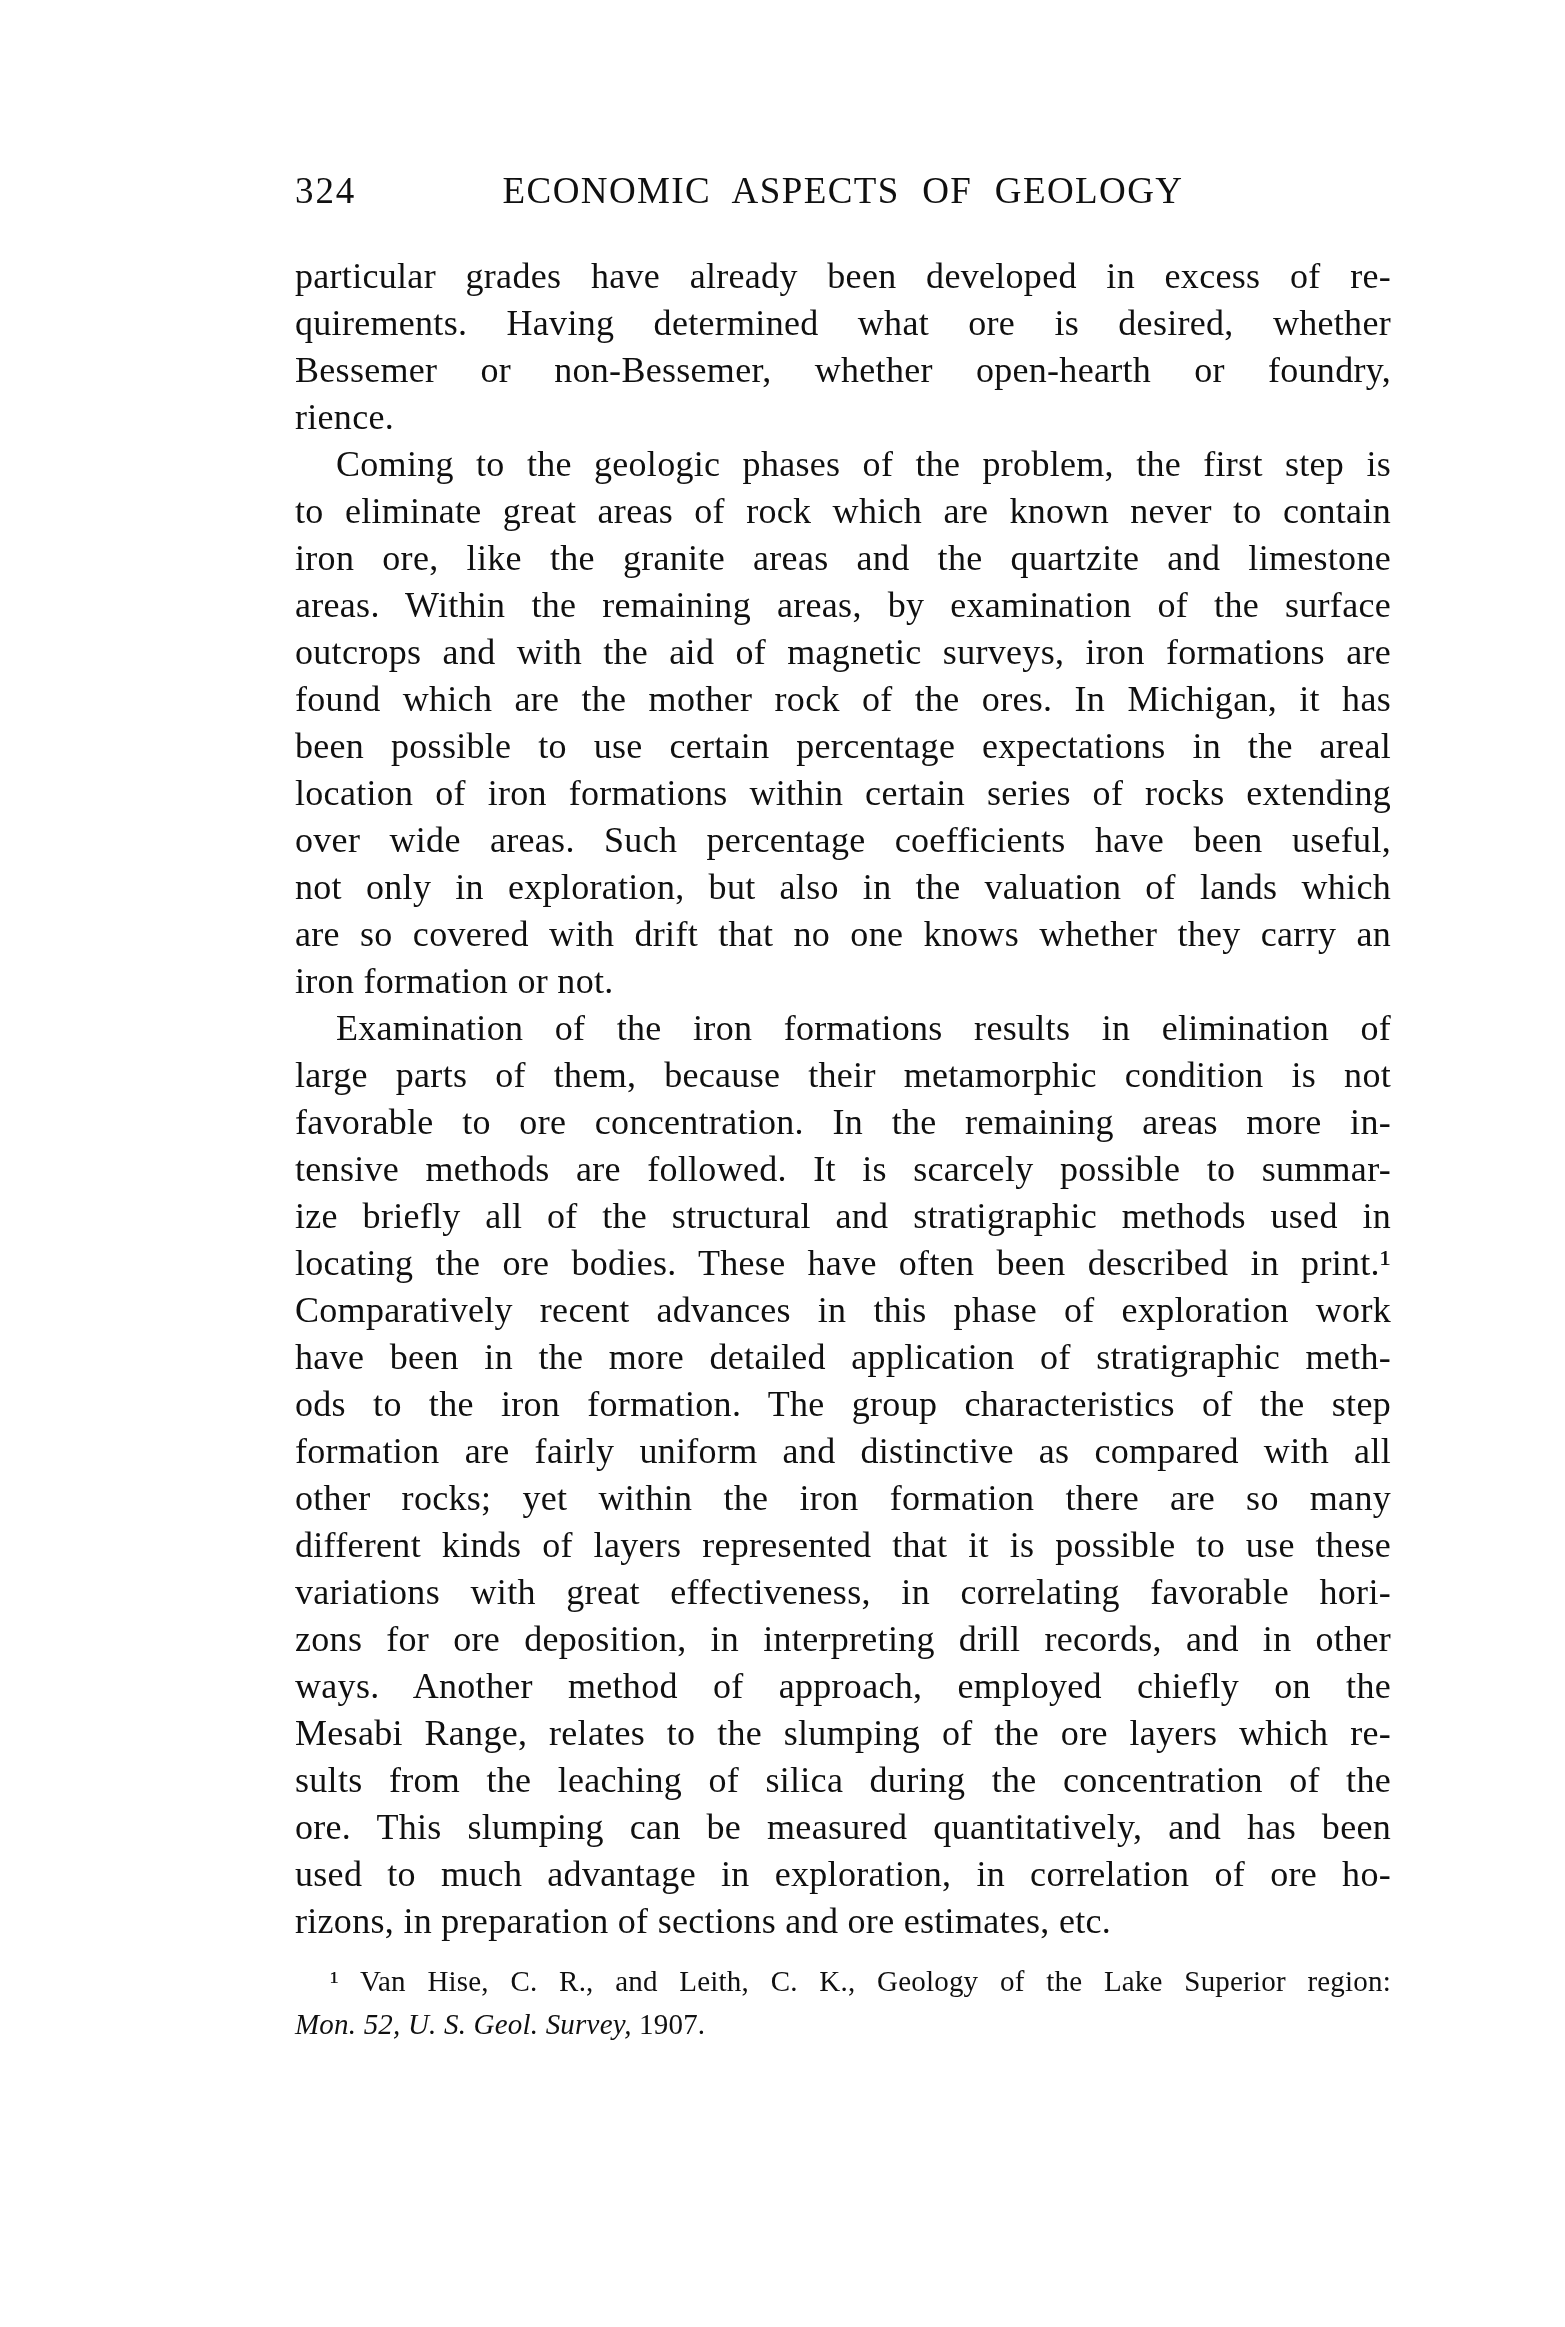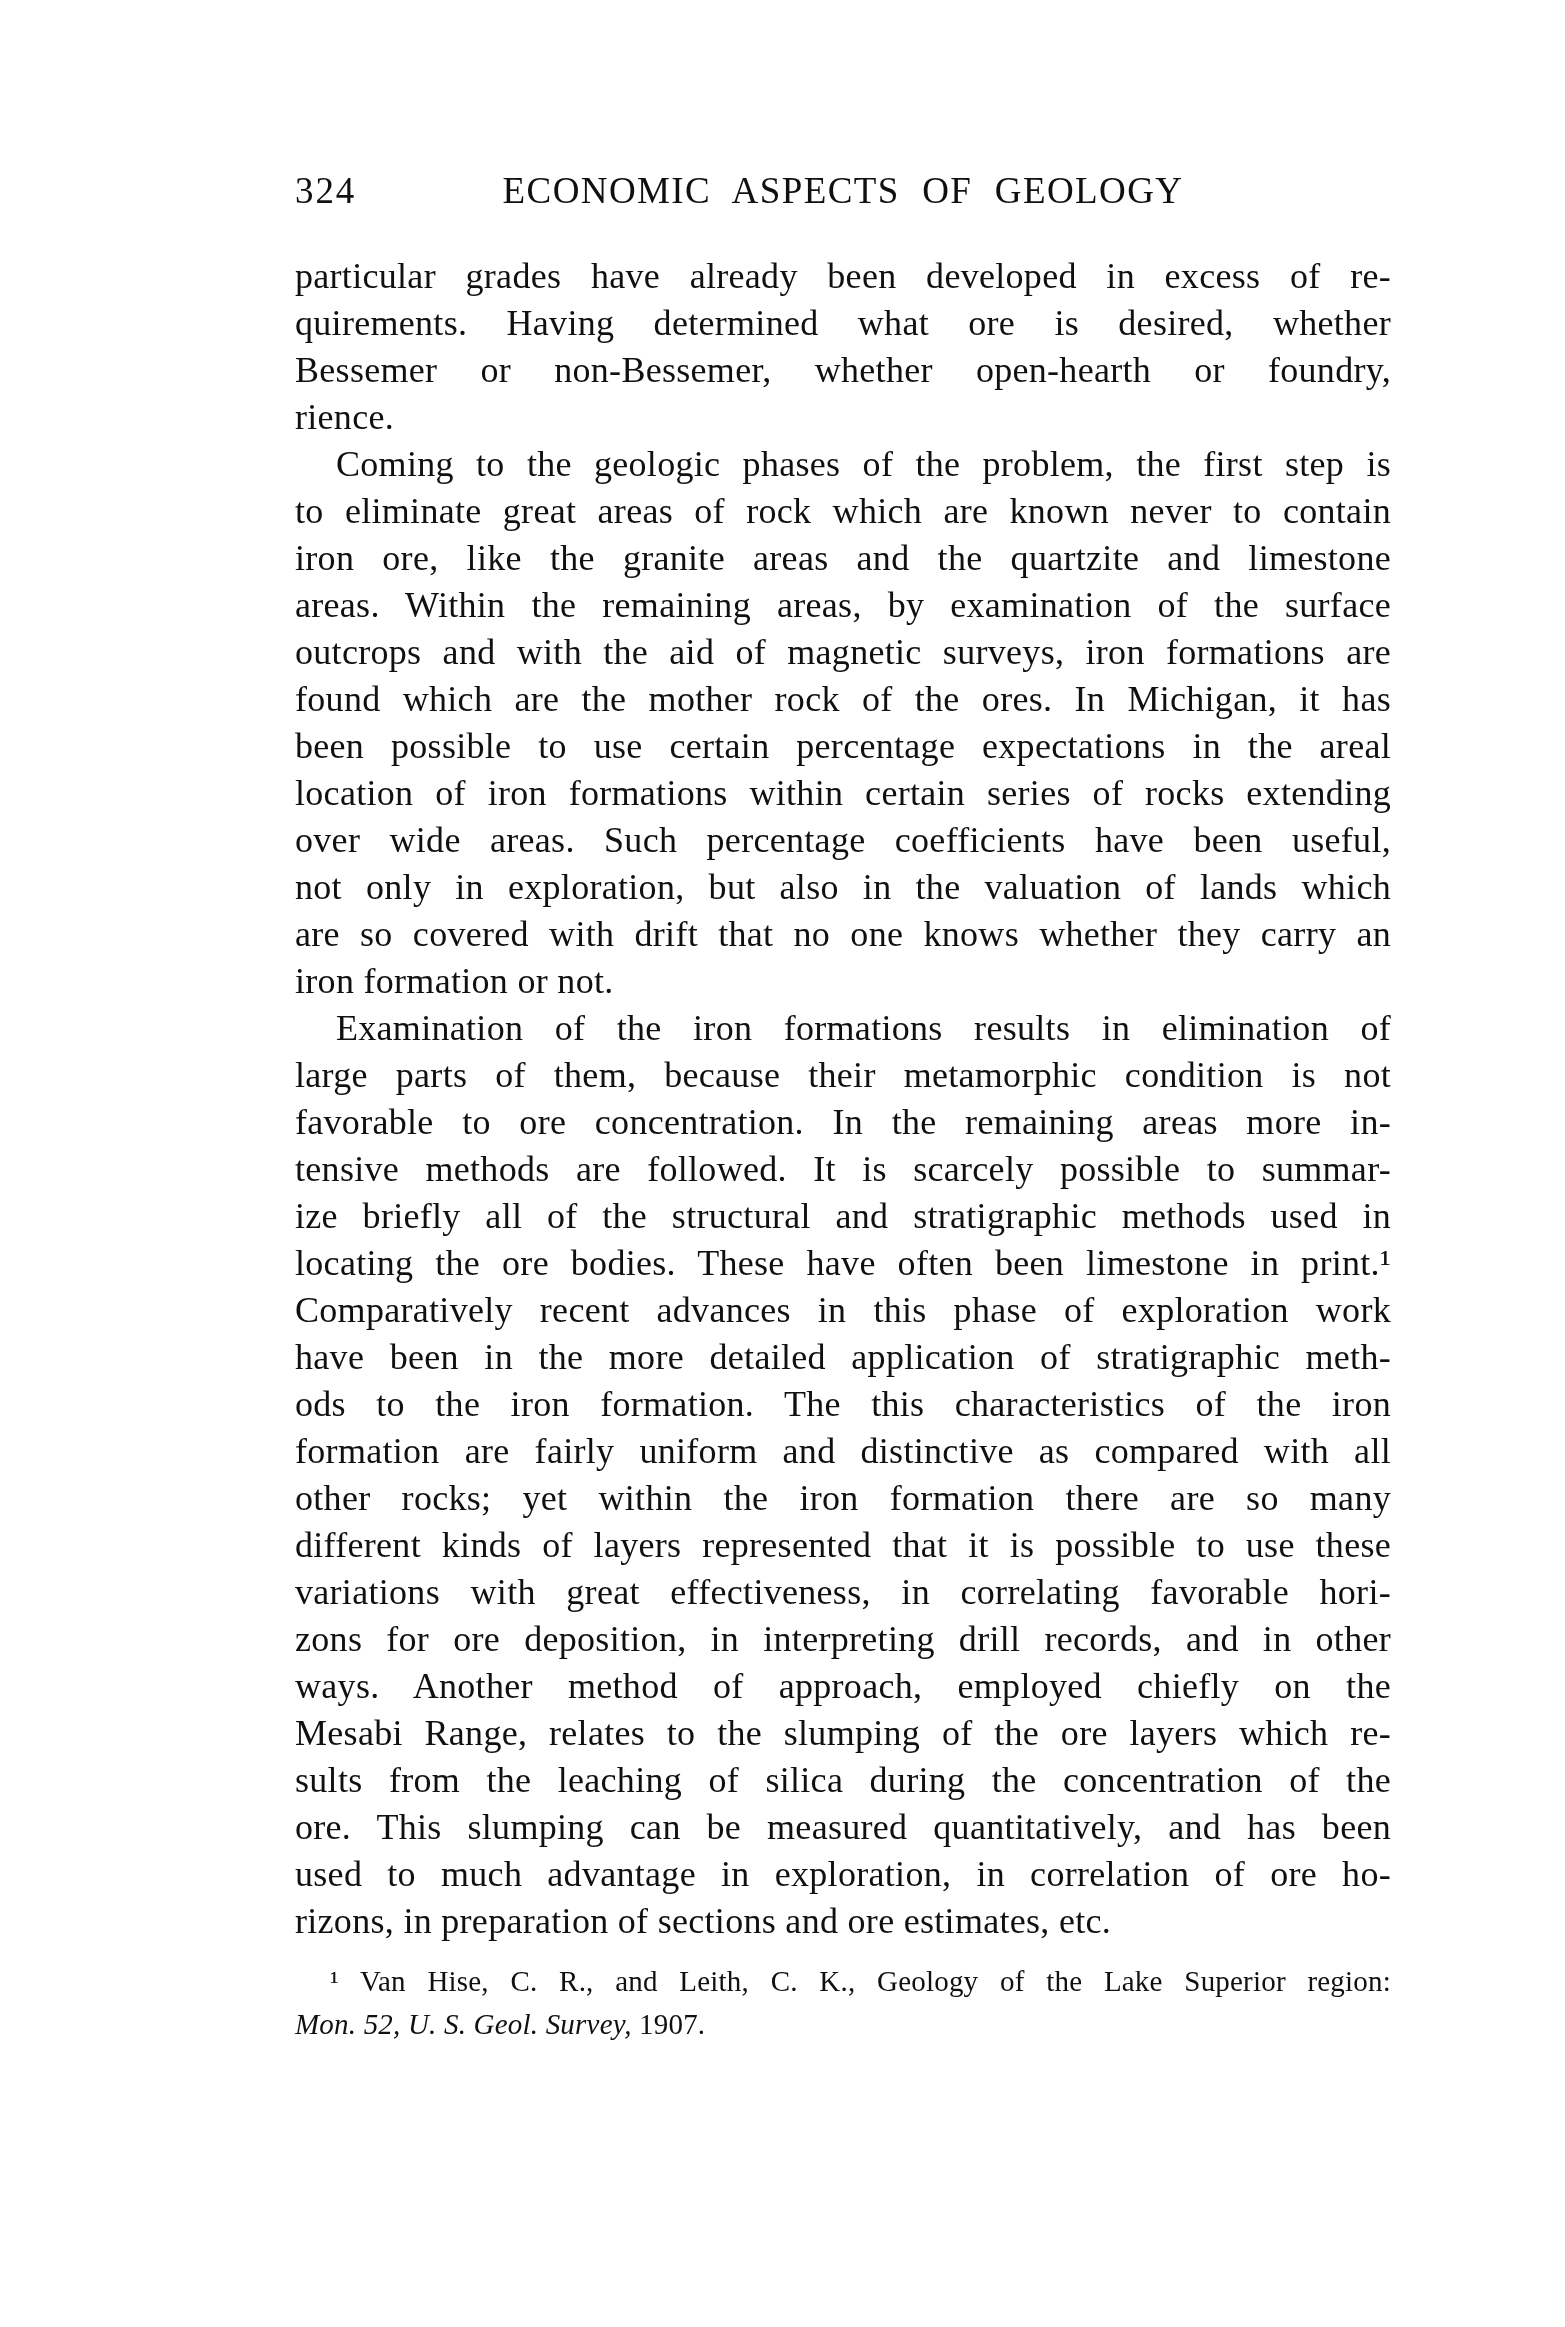--- a/index.html
+++ b/index.html
@@ -105,24 +105,24 @@
         <div class="line">location of iron formations within certain series of rocks extending</div>
         <div class="line">over wide areas. Such percentage coefficients have been useful,</div>
         <div class="line">not only in exploration, but also in the valuation of lands which</div>
         <div class="line">are so covered with drift that no one knows whether they carry an</div>
         <div class="line last">iron formation or not.</div>
         <div class="line indent">Examination of the iron formations results in elimination of</div>
         <div class="line">large parts of them, because their metamorphic condition is not</div>
         <div class="line">favorable to ore concentration. In the remaining areas more in-</div>
         <div class="line">tensive methods are followed. It is scarcely possible to summar-</div>
         <div class="line">ize briefly all of the structural and stratigraphic methods used in</div>
-        <div class="line">locating the ore bodies. These have often been limestone in print.¹</div>
+        <div class="line">locating the ore bodies. These have often been described in print.¹</div>
         <div class="line">Comparatively recent advances in this phase of exploration work</div>
         <div class="line">have been in the more detailed application of stratigraphic meth-</div>
-        <div class="line">ods to the iron formation. The this characteristics of the iron</div>
+        <div class="line">ods to the iron formation. The group characteristics of the step</div>
         <div class="line">formation are fairly uniform and distinctive as compared with all</div>
         <div class="line">other rocks; yet within the iron formation there are so many</div>
         <div class="line">different kinds of layers represented that it is possible to use these</div>
         <div class="line">variations with great effectiveness, in correlating favorable hori-</div>
         <div class="line">zons for ore deposition, in interpreting drill records, and in other</div>
         <div class="line">ways. Another method of approach, employed chiefly on the</div>
         <div class="line">Mesabi Range, relates to the slumping of the ore layers which re-</div>
         <div class="line">sults from the leaching of silica during the concentration of the</div>
         <div class="line">ore. This slumping can be measured quantitatively, and has been</div>
         <div class="line">used to much advantage in exploration, in correlation of ore ho-</div>

